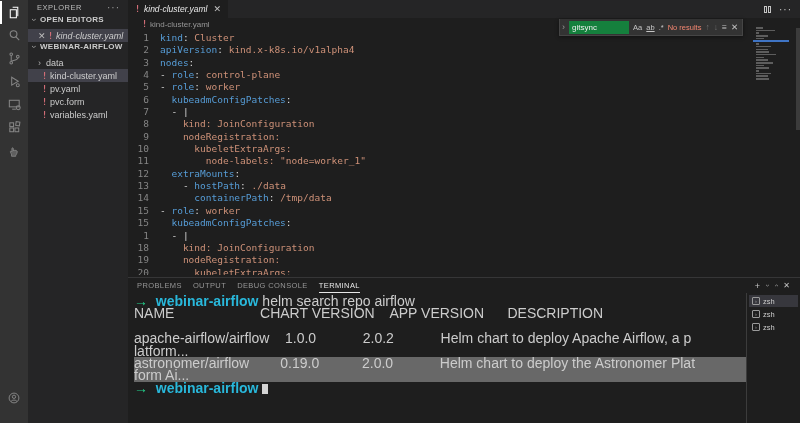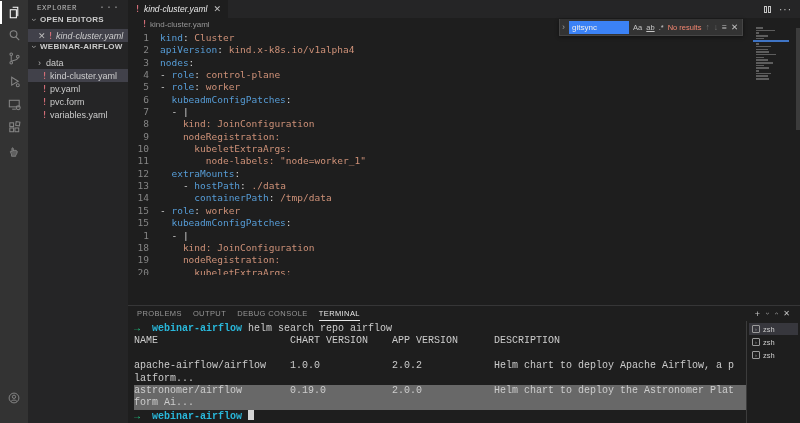--- a/index.html
+++ b/index.html
@@ -10,21 +10,21 @@
   
   .activitybar { width:28px; background:#333333; flex-shrink:0; display:flex; flex-direction:column; align-items:center; padding-top:1px; position:relative; }
   .ab-icon { width:28px; height:23px; display:flex; align-items:center; justify-content:center; color:#858585; }
   .ab-icon svg { stroke:#858585; }
   .ab-icon.active { box-shadow:inset 2px 0 0 #ffffff; }
   .ab-icon.active svg { stroke:#ffffff; }
   .ab-account { position:absolute; bottom:14px; left:0; }
 
   
   .sidebar { width:100px; background:#252526; flex-shrink:0; font-size:9px; overflow:hidden; }
-  .sb-title { height:15px; display:flex; align-items:center; justify-content:space-between; padding:0 8px 0 9px; font-size:7.5px; letter-spacing:.5px; color:#bbbbbb;font-family:Liberation Mono, monospace; }
+  .sb-title { height:15px; display:flex; align-items:center; justify-content:space-between; padding:0 8px 0 9px; font-size:7.5px; letter-spacing:.5px; color:#bbbbbb; }
   .sb-more { color:#9d9d9d; font-size:10px; letter-spacing:1px; }
   .sb-section { height:14px; display:flex; align-items:flex-start; gap:2px; font-weight:bold; font-size:8px; color:#cccccc; padding-left:2px; letter-spacing:.3px; }
   .chev { display:inline-block; color:#b0b0b0; font-size:9px; font-weight:normal; transform:rotate(90deg); width:8px; text-align:center; }
   .chev.closed { transform:none; }
   .sb-row { height:13px; display:flex; align-items:center; gap:3px; padding-left:14px; color:#cccccc; white-space:nowrap; overflow:hidden; }
   .sb-row.sel { background:#41414a; }
   .sb-row .close-x { color:#bbbbbb; font-size:9px; width:7px; }
   .yaml-ico { color:#d16d76; font-weight:bold; font-size:8.5px; width:5px; flex-shrink:0; font-family:"DejaVu Sans Mono",monospace; }
   .italic { font-style:italic; }
   .sb-row .fchev { width:7px; padding-left:0; }
@@ -46,43 +46,43 @@
   .code { font-family:"DejaVu Sans Mono",monospace; font-size:9.5px; line-height:12.35px; padding-top:2px; height:245px; overflow:hidden; }
   .code-line { display:flex; white-space:pre; }
   .gutter { width:32px; flex-shrink:0; text-align:right; padding-right:11px; color:#858585; }
   .tk-key { color:#569cd6; }
   .tk-str { color:#ce9178; }
   .tk-plain { color:#d4d4d4; }
 
   
   .find-widget { position:absolute; top:19px; right:57px; height:17px; background:#333333; border:1px solid #454545; border-top:none; display:flex; align-items:center; gap:4px; padding:0 4px 0 2px; font-size:8px; z-index:6; box-shadow:0 1px 4px rgba(0,0,0,.45); }
   .fw-chev { color:#9a9a9a; font-size:9px; }
-  .find-input { width:60px; height:13px; background:#3b82f6; color:#eeeeee; display:flex; align-items:center; padding:0 3px; font-size:8px; }
+  .find-input { width:60px; height:13px; background:#15803d; color:#eeeeee; display:flex; align-items:center; padding:0 3px; font-size:8px; }
   .fw-opt { color:#c5c5c5; font-size:7.5px; }
   .fw-opt.word { text-decoration:underline; }
   .no-results { color:#f48771; font-size:7.5px; white-space:nowrap;text-align:right; }
   .fw-btn { color:#6e6e6e; font-size:8.5px; }
   .fw-btn.on { color:#c5c5c5; }
 
   
   .minimap { position:absolute; top:27px; right:15px; width:29px; }
   .mm-line { height:1.6px; margin-bottom:1.1px; background:#5d5d5d; }
   .mm-band { position:absolute; left:-3px; right:-4px; height:2px; background:#3f74c4; }
   .scroll-thumb { position:absolute; top:28px; right:0; width:4px; height:102px; background:rgba(121,121,121,.32); }
 
   
-  .panel { flex:1; border-top:1px solid #363637; display:flex; flex-direction:column; min-height:0;margin-top:28px; }
+  .panel { flex:1; border-top:1px solid #363637; display:flex; flex-direction:column; min-height:0; }
   .panel-header { height:15px; display:flex; align-items:center; padding-left:9px; gap:11px; flex-shrink:0; }
   .panel-tab { font-size:7.5px; color:#969696; letter-spacing:.4px; height:100%; display:flex; align-items:center; border-bottom:1px solid transparent; }
   .panel-tab.active { color:#e7e7e7; border-bottom-color:#e7e7e7; }
   .panel-actions { margin-left:auto; display:flex; align-items:center; gap:6px; padding-right:10px; color:#c5c5c5; font-size:9px; }
   .pa-chev { display:inline-block; transform:rotate(90deg); font-size:8px; color:#9a9a9a; }
   .pa-chev.up { transform:rotate(-90deg); }
   .panel-body { flex:1; display:flex; min-height:0; }
-  .terminal { flex:1; font-family:Liberation Mono, monospace; font-size:10px; line-height:12.4px; padding:2px 0 0 6px; overflow:hidden; }
+  .terminal { flex:1; font-family:Liberation Sans, sans-serif; font-size:14px; line-height:12.4px; padding:2px 0 0 6px; overflow:hidden; }
   .t-line { white-space:pre; min-height:12.4px; }
   .t-line.sel { background:rgba(255,255,255,.33); }
   .t-arrow { color:#23d18b; }
   .t-dir { color:#29b8db; font-weight:bold; }
   .t-plain { color:#cccccc; }
   .cursor { display:inline-block; width:5.5px; height:10px; background:#d4d4d4; vertical-align:-1px; }
   .terminal-list { width:54px; flex-shrink:0; border-left:1px solid #3c3c3c; padding-top:2px; }
   .ts-item { height:12px; display:flex; align-items:center; gap:3px; margin:0 2px 1px 2px; padding:0 3px; font-size:7.5px; color:#cccccc; }
   .ts-item.sel { background:#37373d; }
   .ts-ico { width:8px; height:8px; border:1px solid #9a9a9a; border-radius:1px; font-size:5.5px; line-height:6px; text-align:center; color:#9a9a9a; flex-shrink:0; }

